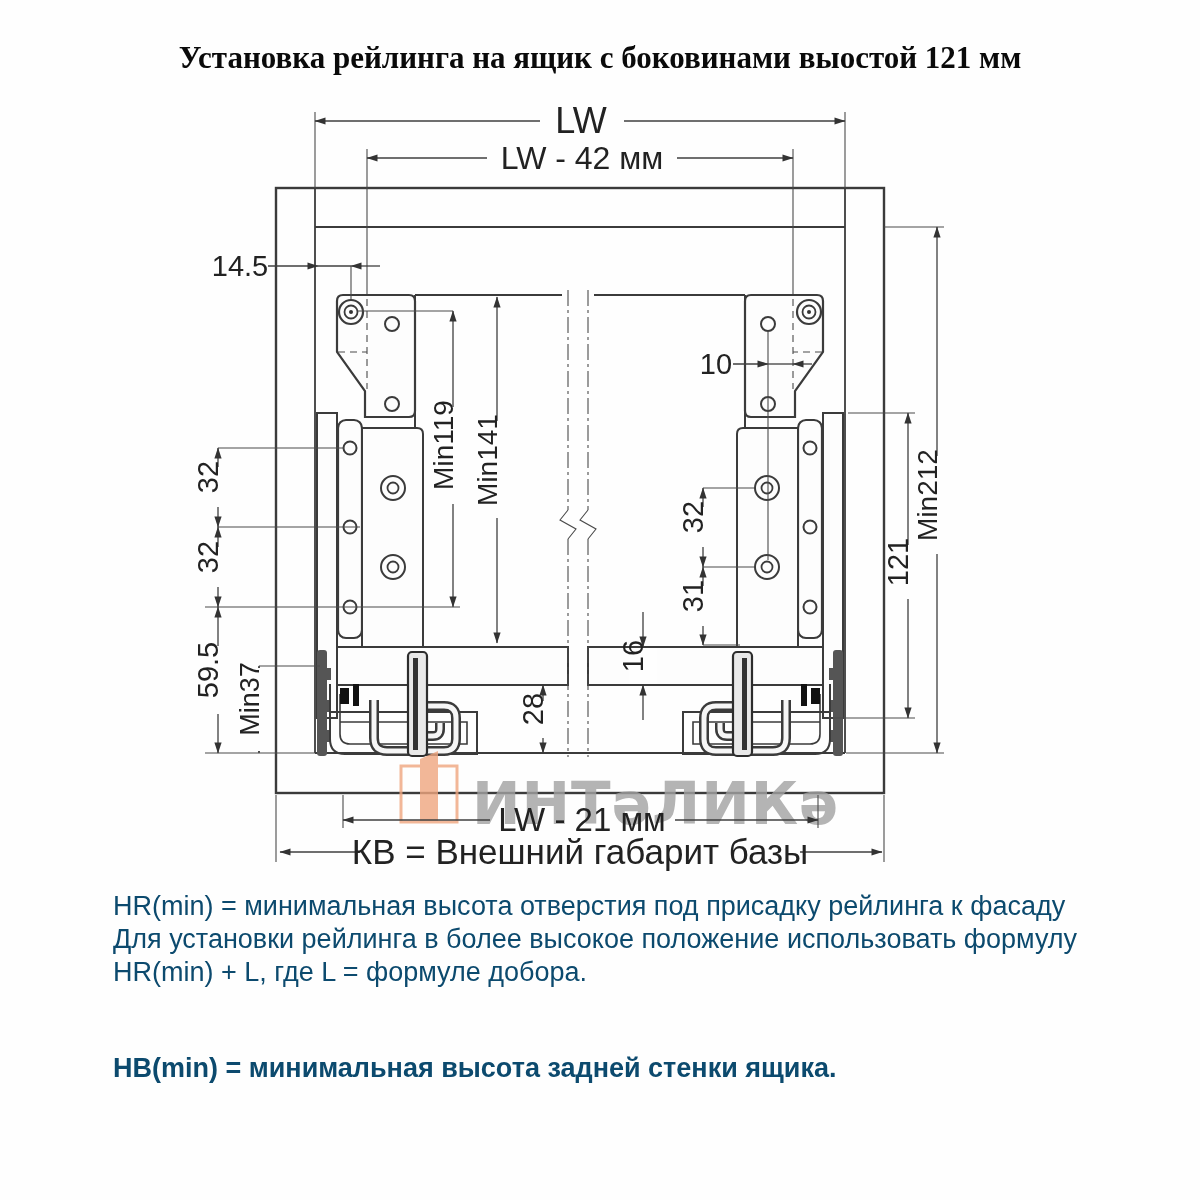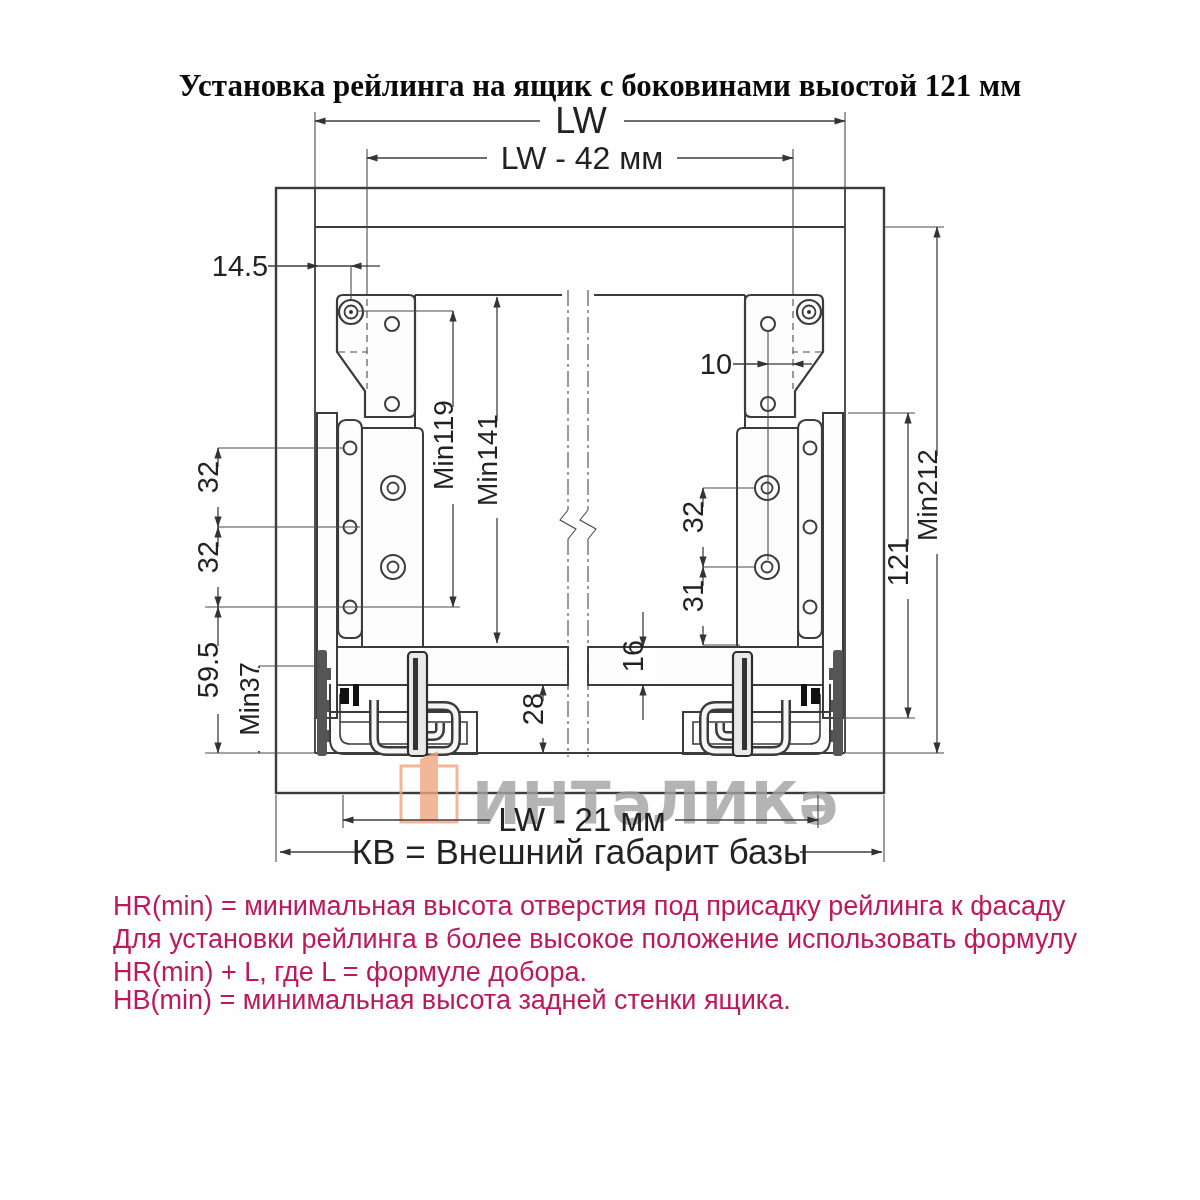--- a/index.html
+++ b/index.html
@@ -1,23 +1,23 @@
 <!DOCTYPE html>
 <html><head>
 <meta charset="utf-8">
 <style>
   html,body{margin:0;padding:0;background:#ffffff;}
   .stage{position:relative;width:1200px;height:1200px;background:#fefefe;overflow:hidden;
          font-family:"Liberation Sans",sans-serif;color:#111;}
   .title{position:absolute;top:40px;left:0;width:1200px;text-align:center;
-         font-family:"Liberation Serif",serif;font-weight:bold;font-size:31px;color:#0a0a0a;margin-top:28px;}
+         font-family:"Liberation Serif",serif;font-weight:bold;font-size:31px;color:#0a0a0a;}
   svg{position:absolute;left:0;top:0;}
-  .notes{position:absolute;left:113px;font-size:27px;line-height:33px;color:#be185d;
+  .notes{position:absolute;left:113px;font-size:27px;line-height:33px;color:#0c4a6e;
          font-family:"Liberation Sans",sans-serif;}
-  .n1{top:890px;} .n2{top:984px;}
+  .n1{top:890px;} .n2{top:1052px;font-weight:bold;}
   .outline{stroke:#3b3b3b;fill:none;}
   .part{stroke:#3b3b3b;fill:#fdfdfd;}
   .dim{stroke:#3f3f3f;stroke-width:1.3;fill:none;}
   .thin{stroke:#4a4a4a;stroke-width:1.1;fill:none;}
   .dimtxt{font-family:"Liberation Sans",sans-serif;fill:#222;text-anchor:middle;}
   .wm-text{font-family:"DejaVu Sans",sans-serif;font-weight:bold;fill:#a2a2a2;letter-spacing:1px;}
 </style>
 </head>
 <body>
 

